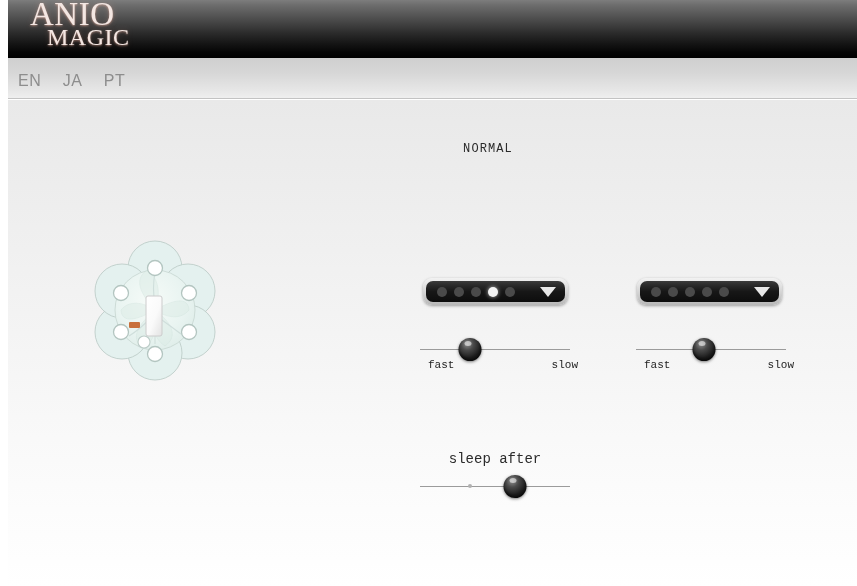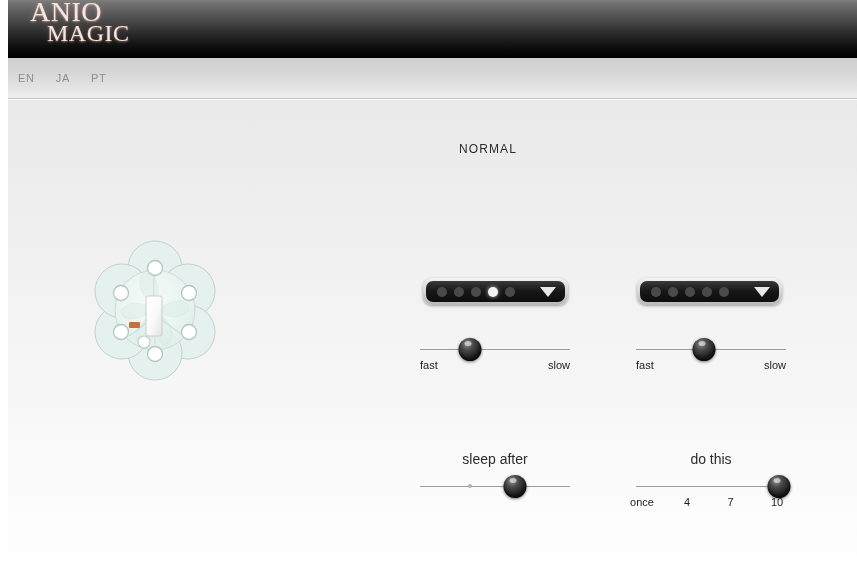--- a/index.html
+++ b/index.html
@@ -43,21 +43,21 @@
     color: #f3e6e2;
     font-family: "Liberation Serif", serif;
     line-height: 0.95;
     letter-spacing: 0.5px;
     text-shadow: 0 1px 2px rgba(255,190,170,0.55),
                  0 0 6px rgba(255,180,160,0.25);
     user-select: none;
   }
   #logo .l1 {
     display: block;
-    font-size: 28px;
+    font-size: 33px;
     padding-left: 9px;
   }
   #logo .l2 {
     display: block;
     font-size: 24px;
     padding-left: 26px;
     margin-top: -4px;
   }
 
   
@@ -71,36 +71,37 @@
     box-sizing: border-box;
   }
   #navlist {
     position: absolute;
     left: 6px;
     top: 12px;
     display: flex;
     gap: 13px;
   }
   .navitem {
-    font-size: 11px;
+    font-size: 16px;
     color: #8d8d8d;
     letter-spacing: 0.7px;
     padding: 2px 4px;
     cursor: pointer;
     text-decoration: none;
   }
 
   
   #main {
     position: absolute;
     left: 8px; top: 100px;
     width: 849px;
     height: 486px;
     background: linear-gradient(to bottom, #e9e9e9 0%, #eeeeee 22%, #f4f4f4 48%, #fafafa 74%, #ffffff 100%);
     overflow: hidden;
+    font-family: Liberation Mono, monospace;
   }
 
   
   #board-wrap {
     position: absolute;
     left: 77px;
     top: 136px;
     width: 140px;
     height: 145px;
   }
@@ -215,21 +216,21 @@
     top: 3px;
     width: 7px;
     height: 5px;
     border-radius: 50%;
     background: rgba(255,255,255,0.55);
     filter: blur(0.5px);
   }
   .scale {
     position: absolute;
     top: 25px;
-    left: 0;
+    left: 8px;
     width: 100%;
     height: 16px;
   }
   .scale span {
     position: absolute;
     top: 0;
     font-size: 11px;
     color: #232323;
     transform: translateX(-50%);
     white-space: nowrap;
@@ -362,26 +363,15 @@
       </div>
     </div>
 
     <div class="slider" id="sld-sleep">
       <div class="slider-label">sleep after</div>
       <div class="track"></div>
       <div class="tick" style="left:33%"></div>
       <div class="knob" style="left:63%"></div>
     </div>
 
-    <div class="slider" id="sld-dothis">
-      <div class="slider-label">do this</div>
-      <div class="track"></div>
-      <div class="knob" style="left:95%"></div>
-      <div class="scale">
-        <span style="left:4%">once</span>
-        <span style="left:34%">4</span>
-        <span style="left:63%">7</span>
-        <span style="left:94%">10</span>
-      </div>
-    </div>
 
   </div>
 </div>
 
 </body></html>

